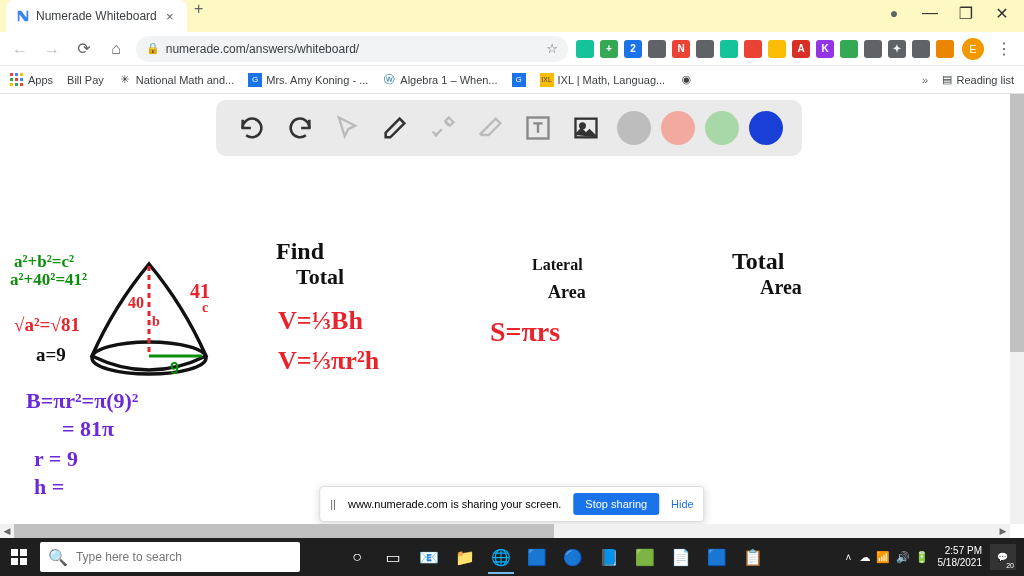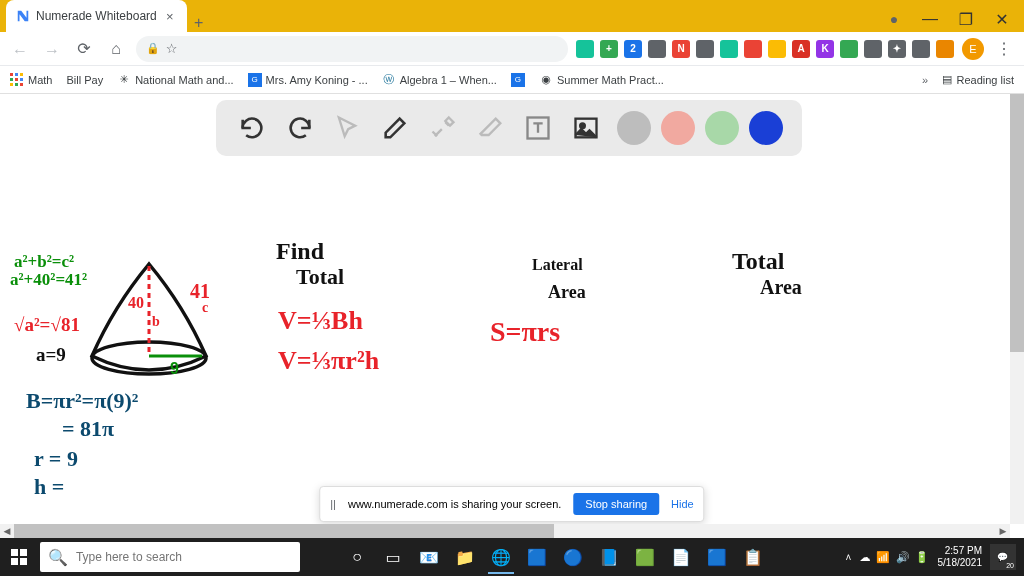--- a/index.html
+++ b/index.html
@@ -1,17 +1,17 @@
 <!DOCTYPE html>
 <html><head>
 <meta charset="utf-8">
 <style>
 *{margin:0;padding:0;box-sizing:border-box;font-family:"Segoe UI",Arial,sans-serif}
 body{width:1024px;height:576px;background:#fff;overflow:hidden;position:relative}
-.titlebar{height:32px;background:#eab308;display:flex;align-items:flex-end;position:relative}
+.titlebar{height:32px;background:#fef9c3;display:flex;align-items:flex-start;position:relative}
 .tab{height:32px;background:#fff;border-radius:8px 8px 0 0;display:flex;align-items:center;padding:0 10px;margin-left:6px;gap:6px;min-width:180px}
 .tab-icon{width:14px;height:14px;display:flex;align-items:center}
 .tab-title{font-size:12px;color:#3c4043;flex:1}
 .tab-close{width:14px;height:14px;color:#5f6368;font-size:13px;text-align:center;cursor:pointer}
 .new-tab{width:24px;text-align:center;color:#5f6368;font-size:16px;cursor:pointer}
 .win-controls{margin-left:auto;display:flex;align-items:center;gap:4px;padding-right:6px}
 .win-btn{width:32px;height:26px;display:flex;align-items:center;justify-content:center;color:#333}
 .addr-bar{height:34px;background:#fff;display:flex;align-items:center;padding:0 8px;gap:8px;border-bottom:1px solid #e8eaed}
 .nav-btn{width:24px;height:24px;display:flex;align-items:center;justify-content:center;color:#5f6368;border-radius:50%}
 .nav-btn.disabled{color:#bdc1c6}
@@ -31,21 +31,21 @@
 .apps-grid span:nth-child(7){background:#fbbc04}.apps-grid span:nth-child(8){background:#34a853}.apps-grid span:nth-child(9){background:#ea4335}
 .bm-more{margin-left:auto;color:#5f6368}
 .reading{display:flex;align-items:center;gap:4px;color:#3c4043}
 .content{position:relative;height:430px;background:#fff;overflow:hidden}
 .toolbar{position:absolute;top:6px;left:216px;width:586px;height:56px;background:#eaeaea;border-radius:10px;display:flex;align-items:center;justify-content:space-around;padding:0 12px}
 .tool{width:34px;height:34px;display:flex;align-items:center;justify-content:center;color:#444}
 .tool svg{width:28px;height:28px}
 .swatch{width:34px;height:34px;border-radius:50%}
 .whiteboard{position:absolute;top:72px;left:0;right:0;bottom:0}
 .hand{font-family:"Comic Sans MS","Segoe Script",cursive;font-weight:bold;position:absolute;white-space:nowrap}
-.green{color:#0a8f0a}.red{color:#e8232a}.blue{color:#0c4a6e}.black{color:#111}
+.green{color:#0a8f0a}.red{color:#e8232a}.blue{color:#6d28d9}.black{color:#111}
 .share-bar{position:absolute;left:50%;transform:translateX(-50%);bottom:2px;background:#fff;border:1px solid #ddd;border-radius:4px;box-shadow:0 2px 8px rgba(0,0,0,.15);display:flex;align-items:center;padding:6px 10px;gap:12px;font-size:11px;z-index:5}
 .stop-btn{background:#1a73e8;color:#fff;padding:5px 12px;border-radius:3px;font-size:11px;cursor:pointer}
 .hide-btn{color:#1a73e8;cursor:pointer}
 .hscroll{position:absolute;bottom:0;left:0;right:14px;height:14px;background:#f1f1f1;display:flex;align-items:center}
 .hscroll-track{flex:1;height:14px;position:relative}
 .hscroll-thumb{position:absolute;left:0;width:55%;height:14px;background:#c1c1c1}
 .hscroll-arrow{width:14px;height:14px;display:flex;align-items:center;justify-content:center;color:#666;font-size:9px}
 .vscroll{position:absolute;right:0;top:94px;bottom:52px;width:14px;background:#f1f1f1}
 .vscroll-thumb{width:14px;height:60%;background:#c1c1c1}
 .taskbar{position:absolute;bottom:0;left:0;right:0;height:38px;background:#1f1f1f;display:flex;align-items:center;color:#fff}
@@ -82,20 +82,21 @@
   </div>
 </div>
 
 <div class="addr-bar">
   <div class="nav-btn disabled">←</div>
   <div class="nav-btn disabled">→</div>
   <div class="nav-btn">⟳</div>
   <div class="nav-btn">⌂</div>
   <div class="omnibox">
     <span class="lock">🔒</span>
+    <span class="url">numerade.com/answers/whiteboard/</span>
     <span class="star">☆</span>
   </div>
   <div class="ext-icons" id="ext-icons">
       <div class="ext" style="background: rgb(21, 195, 154);"></div>
       <div class="ext" style="background: rgb(52, 168, 83);">+</div>
       <div class="ext" style="background: rgb(26, 115, 232);">2</div>
       <div class="ext" style="background: rgb(95, 99, 104);"></div>
       <div class="ext" style="background: rgb(234, 67, 53);">N</div>
       <div class="ext" style="background: rgb(95, 99, 104);"></div>
       <div class="ext" style="background: rgb(21, 195, 154);"></div>
@@ -119,43 +120,46 @@
         <span></span>
         <span></span>
         <span></span>
         <span></span>
         <span></span>
         <span></span>
         <span></span>
         <span></span>
         <span></span>
       </div>
-      <span>Math</span>
+      <span>Apps</span>
     </div>
   <div class="bm">
       <span>Bill Pay</span>
     </div>
   <div class="bm">
       <span class="bm-icon">✳</span>
       <span>National Math and...</span>
     </div>
   <div class="bm">
       <span class="bm-icon" style="background:#1a73e8;color:#fff;font-size:8px">G</span>
       <span>Mrs. Amy Koning - ...</span>
     </div>
   <div class="bm">
       <span class="bm-icon" style="color:#21759b">ⓦ</span>
       <span>Algebra 1 – When...</span>
     </div>
   <div class="bm">
       <span class="bm-icon" style="background:#1a73e8;color:#fff;font-size:8px">G</span>
     </div>
   <div class="bm">
+      <span class="bm-icon" style="background:#fbbc04;font-size:7px">IXL</span>
+      <span>IXL | Math, Languag...</span>
+    </div>
+  <div class="bm">
       <span class="bm-icon">◉</span>
-      <span>Summer Math Pract...</span>
     </div>
   <span class="bm-more">»</span>
   <div class="reading">
       <span>▤</span>
       <span>Reading list</span>
     </div>
 </div>
 
 <div class="content">
 

